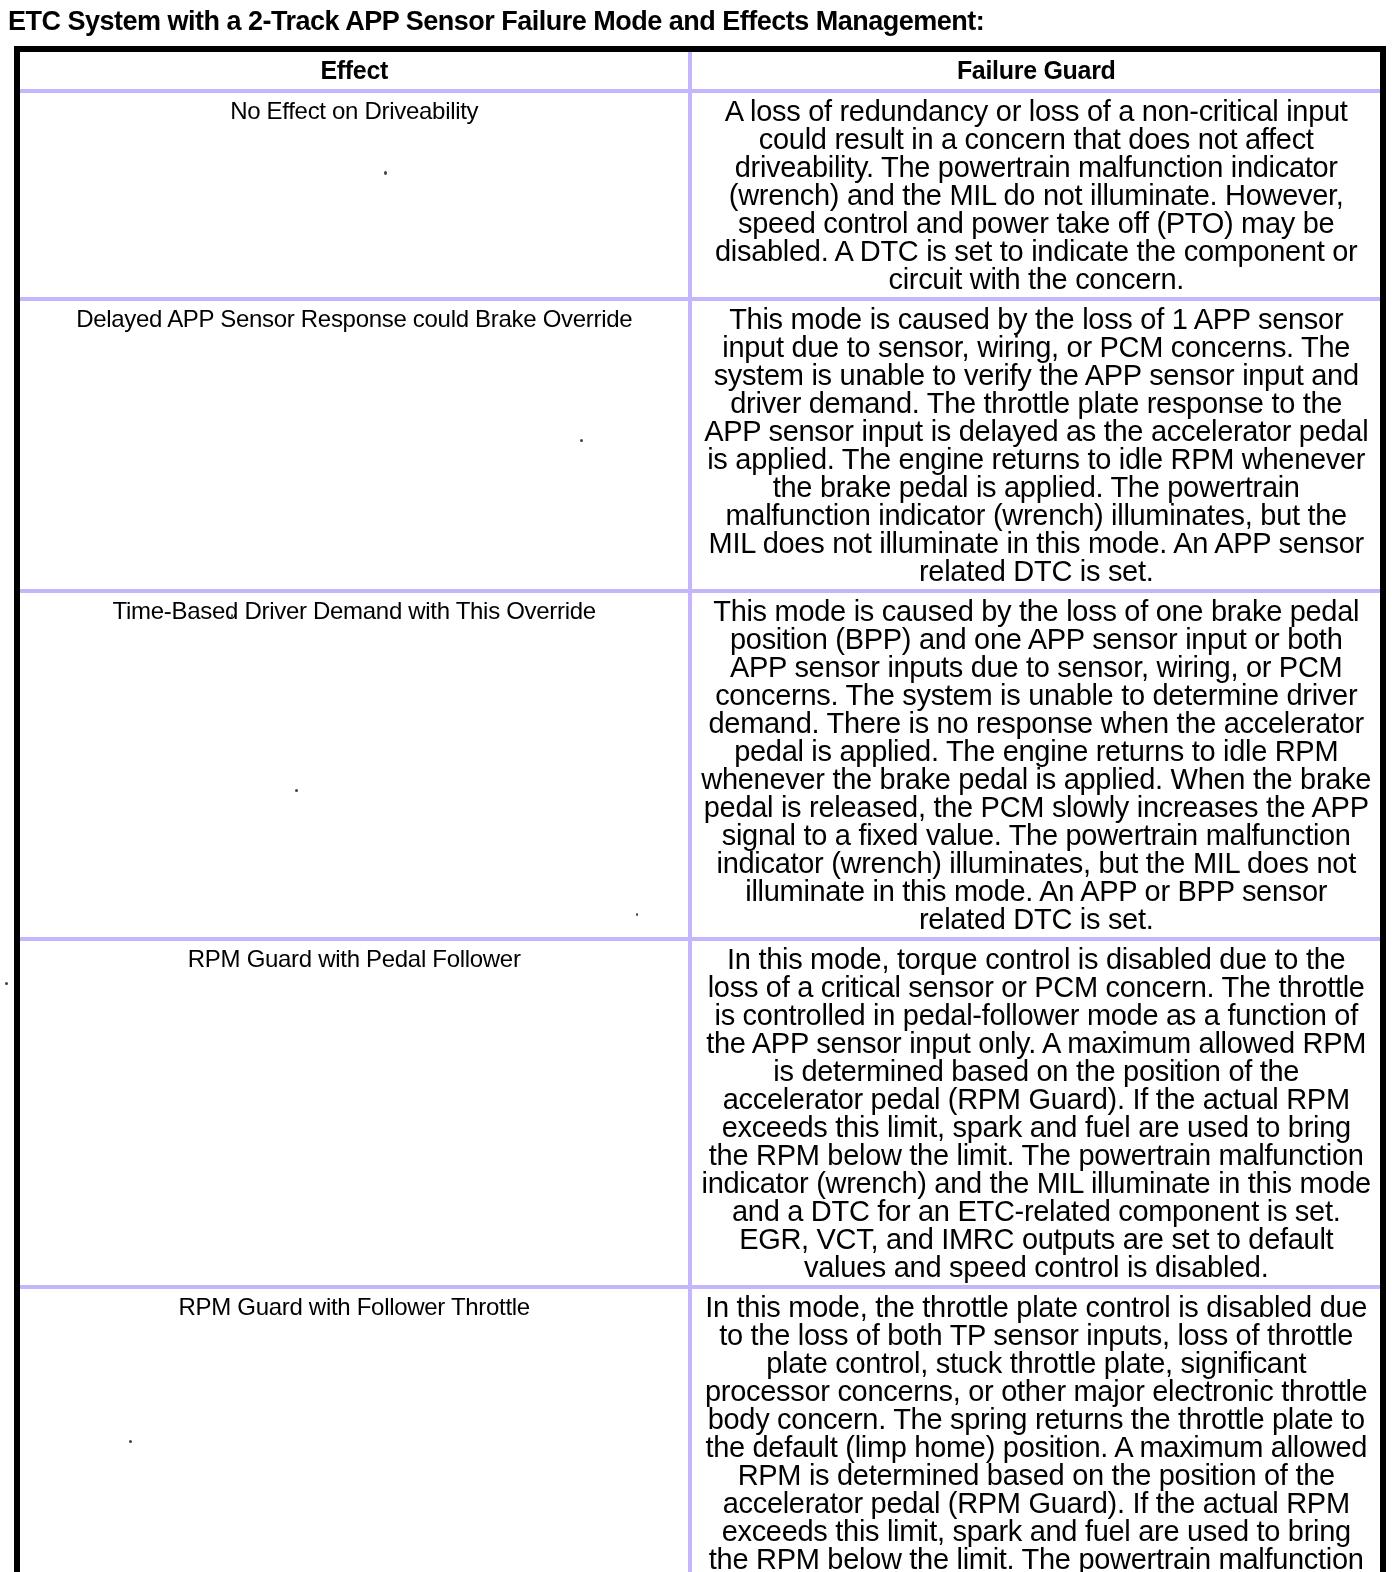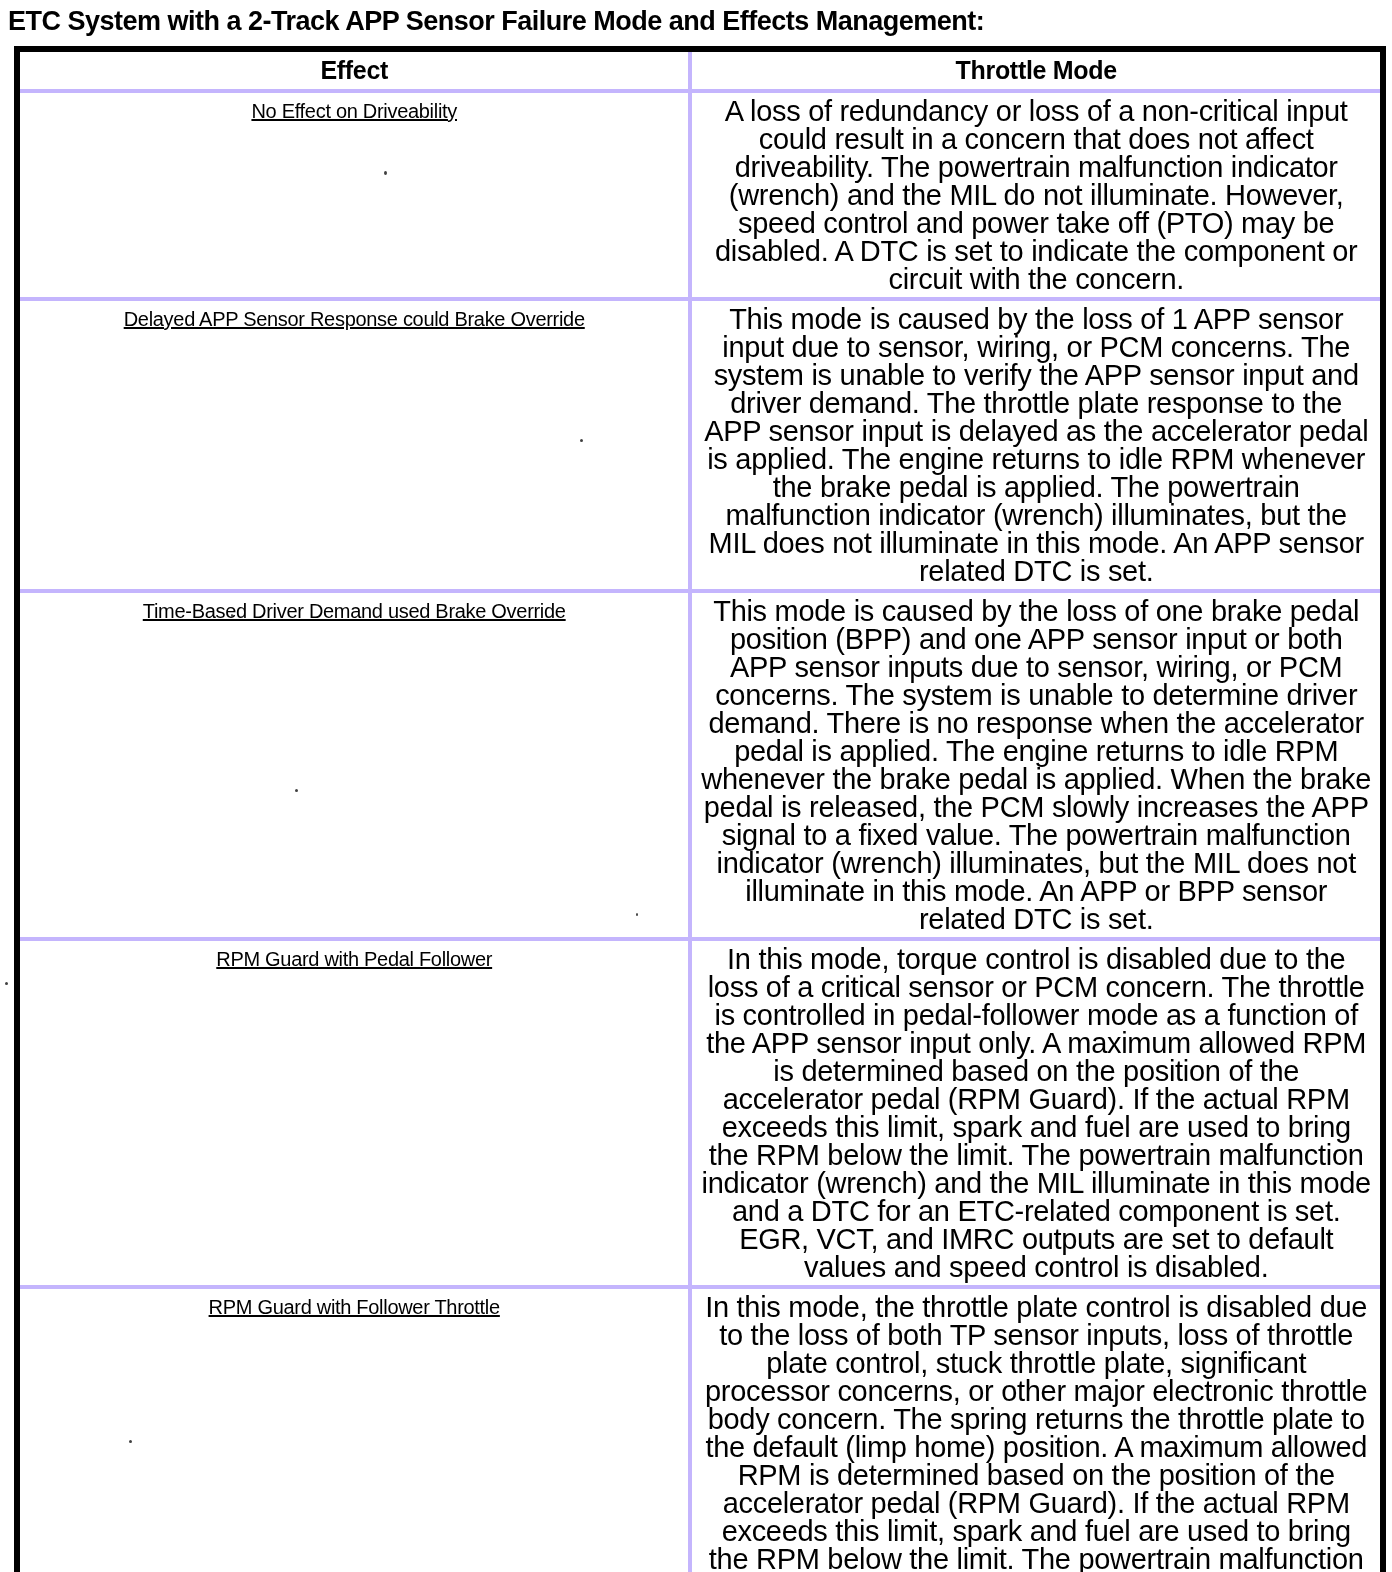--- a/index.html
+++ b/index.html
@@ -44,24 +44,23 @@
   th.col-header {
     font-size: 25px;
     font-weight: bold;
     height: 28px;
     vertical-align: middle;
     border-bottom-width: 5px;
   }
   col.effect-col  { width: 49.3%; }
   col.failure-col { width: 50.7%; }
   td.effect-cell {
-    font-size: 20px;
+    font-size: 24px;
     line-height: 28px;
     padding-top: 7px;
-    text-decoration: underline;
   }
   td.failure-cell {
     font-size: 29px;
     line-height: 28px;
     padding-top: 6px;
   }
   tr.row-1 td { height: 168px; }
   tr.row-2 td { height: 246px; }
   tr.row-3 td { height: 304px; }
   tr.row-4 td { height: 330px; }
@@ -82,34 +81,34 @@
   <div class="doc-title">ETC System with a 2-Track APP Sensor Failure Mode and Effects Management:</div>
 
   <table class="fmea-table">
     <colgroup>
       <col class="effect-col">
       <col class="failure-col">
     </colgroup>
     <thead>
       <tr>
         <th class="col-header">Effect</th>
-        <th class="col-header">Throttle Mode</th>
+        <th class="col-header">Failure Guard</th>
       </tr>
     </thead>
     <tbody>
       <tr class="row-1">
         <td class="effect-cell">No Effect on Driveability</td>
         <td class="failure-cell">A loss of redundancy or loss of a non-critical input could result in a concern that does not affect driveability. The powertrain malfunction indicator (wrench) and the MIL do not illuminate. However, speed control and power take off (PTO) may be disabled. A DTC is set to indicate the component or circuit with the concern.</td>
       </tr>
       <tr class="row-2">
         <td class="effect-cell">Delayed APP Sensor Response could Brake Override</td>
         <td class="failure-cell">This mode is caused by the loss of 1 APP sensor input due to sensor, wiring, or PCM concerns. The system is unable to verify the APP sensor input and driver demand. The throttle plate response to the APP sensor input is delayed as the accelerator pedal is applied. The engine returns to idle RPM whenever the brake pedal is applied. The powertrain malfunction indicator (wrench) illuminates, but the MIL does not illuminate in this mode. An APP sensor related DTC is set.</td>
       </tr>
       <tr class="row-3">
-        <td class="effect-cell">Time-Based Driver Demand used Brake Override</td>
+        <td class="effect-cell">Time-Based Driver Demand with This Override</td>
         <td class="failure-cell">This mode is caused by the loss of one brake pedal position (BPP) and one APP sensor input or both APP sensor inputs due to sensor, wiring, or PCM concerns. The system is unable to determine driver demand. There is no response when the accelerator pedal is applied. The engine returns to idle RPM whenever the brake pedal is applied. When the brake pedal is released, the PCM slowly increases the APP signal to a fixed value. The powertrain malfunction indicator (wrench) illuminates, but the MIL does not illuminate in this mode. An APP or BPP sensor related DTC is set.</td>
       </tr>
       <tr class="row-4">
         <td class="effect-cell">RPM Guard with Pedal Follower</td>
         <td class="failure-cell">In this mode, torque control is disabled due to the loss of a critical sensor or PCM concern. The throttle is controlled in pedal-follower mode as a function of the APP sensor input only. A maximum allowed RPM is determined based on the position of the accelerator pedal (RPM Guard). If the actual RPM exceeds this limit, spark and fuel are used to bring the RPM below the limit. The powertrain malfunction indicator (wrench) and the MIL illuminate in this mode and a DTC for an ETC-related component is set. EGR, VCT, and IMRC outputs are set to default values and speed control is disabled.</td>
       </tr>
       <tr class="row-5">
         <td class="effect-cell">RPM Guard with Follower Throttle</td>
         <td class="failure-cell">In this mode, the throttle plate control is disabled due to the loss of both TP sensor inputs, loss of throttle plate control, stuck throttle plate, significant processor concerns, or other major electronic throttle body concern. The spring returns the throttle plate to the default (limp home) position. A maximum allowed RPM is determined based on the position of the accelerator pedal (RPM Guard). If the actual RPM exceeds this limit, spark and fuel are used to bring the RPM below the limit. The powertrain malfunction indicator (wrench) and the MIL illuminate in this mode and a DTC for an ETC-related component is set. EGR, VCT, and IMRC outputs are set to default values and speed control is disabled.</td>
       </tr>

